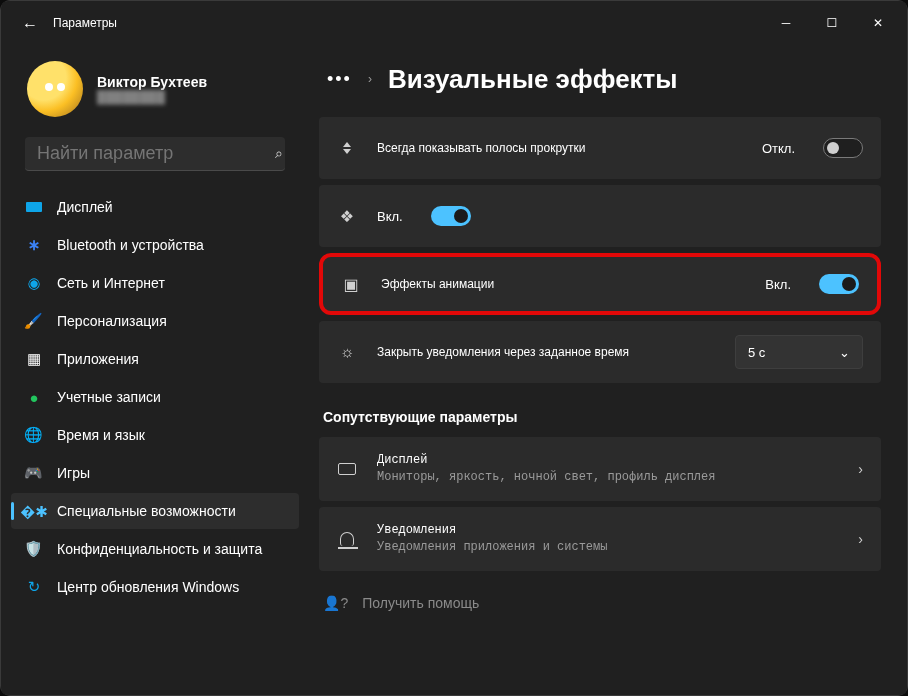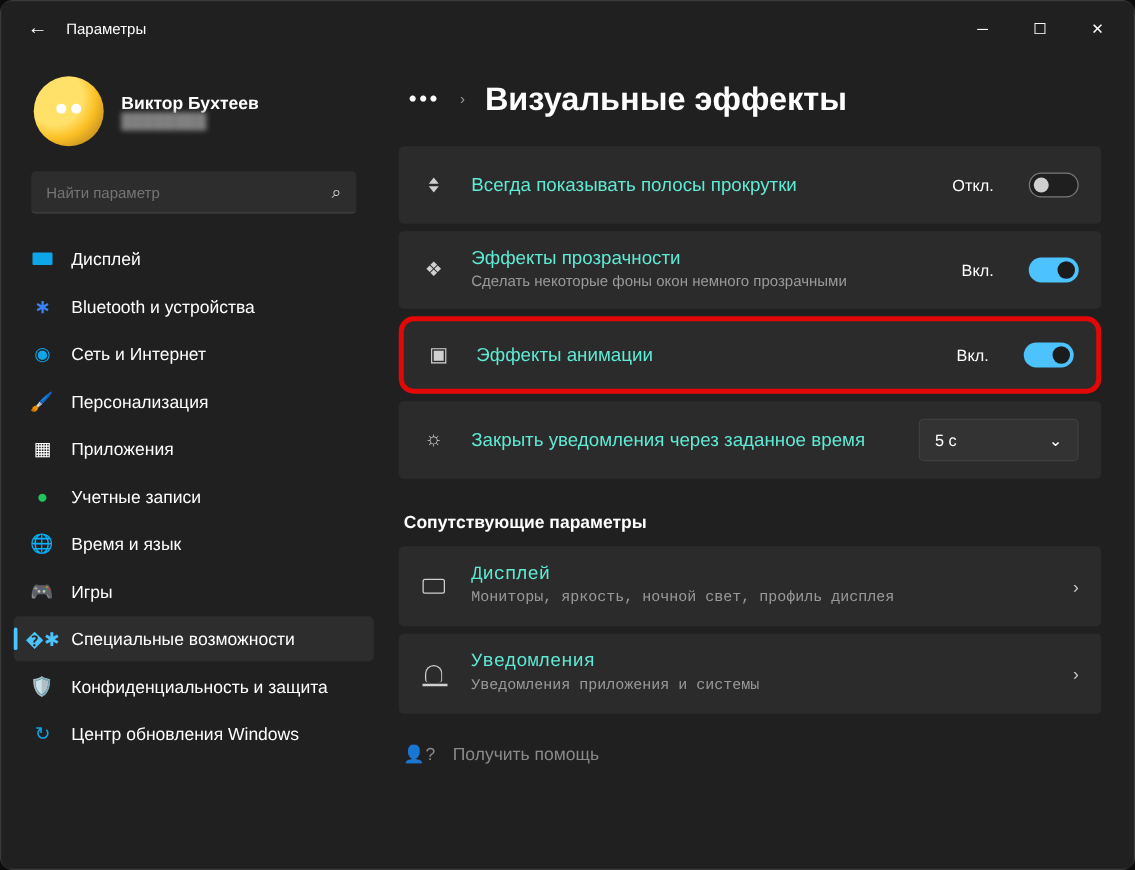--- a/index.html
+++ b/index.html
@@ -73,21 +73,21 @@
     height: 34px;
     background: #2d2d2d;
     border-bottom: 1px solid #4a4a4a;
     border-radius: 4px;
     display: flex;
     align-items: center;
     padding: 0 12px;
     color: #cfcfcf;
   }
   .search input {
-    flex:1; background: transparent; border:none; outline:none; color:#cfcfcf; font-size:12px;
+    flex:1; background: transparent; border:none; outline:none; color:#cfcfcf; font-size:18px;
   }
   .search-icon { font-size: 14px; margin-left:6px;}
   .nav { margin-top: 8px; display:flex; flex-direction:column; gap:2px;}
   .nav-item {
     display:flex; align-items:center; gap:14px;
     height: 36px;
     padding: 0 14px;
     border-radius: 4px;
     font-size: 14px;
     color:#fff;
@@ -116,21 +116,21 @@
     border-radius: 4px;
     min-height: 62px;
     display:flex;
     align-items:center;
     padding: 12px 18px;
     gap: 20px;
     margin-bottom: 6px;
   }
   .card-icon { width:20px; display:flex;align-items:center;justify-content:center;color:#d0d0d0;font-size:16px;}
   .card-body { flex:1; }
-  .card-title { font-size:15px; color:#5eead4;}
+  .card-title { font-size:12px; color:#ffffff;}
   .card-sub { font-size:12px; color:#9a9a9a; margin-top:2px; line-height:1.35;}
   .card-state { font-size:13px; color:#fff; margin-right:8px;}
   .toggle {
     width:40px; height:20px; border-radius:10px; position:relative;
   }
   .toggle.off { background:#1f1f1f; border:1px solid #7a7a7a;}
   .toggle.off::after{content:"";position:absolute;left:3px;top:3px;width:12px;height:12px;background:#cfcfcf;border-radius:50%;}
   .toggle.on { background:#4cc2ff;}
   .toggle.on::after{content:"";position:absolute;right:3px;top:3px;width:14px;height:14px;background:#1b1b1b;border-radius:50%;}
   .card.highlight {
@@ -274,24 +274,20 @@
         </div>
         <div class="card-body">
           <div class="card-title">Всегда показывать полосы прокрутки</div>
         </div>
         <div class="card-state">Откл.</div>
         <div class="toggle off"></div>
       </div>
 
       <div class="card">
         <div class="card-icon">❖</div>
-        <div class="card-body">
-          <div class="card-title">Эффекты прозрачности</div>
-          <div class="card-sub">Сделать некоторые фоны окон немного прозрачными</div>
-        </div>
         <div class="card-state">Вкл.</div>
         <div class="toggle on"></div>
       </div>
 
       <div class="card highlight">
         <div class="card-icon">▣</div>
         <div class="card-body">
           <div class="card-title">Эффекты анимации</div>
         </div>
         <div class="card-state">Вкл.</div>

